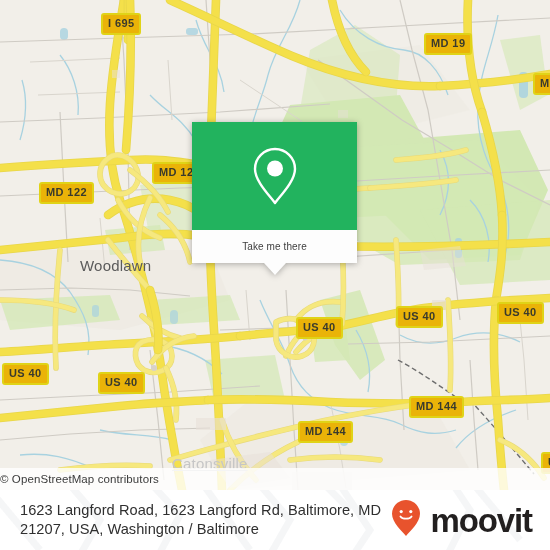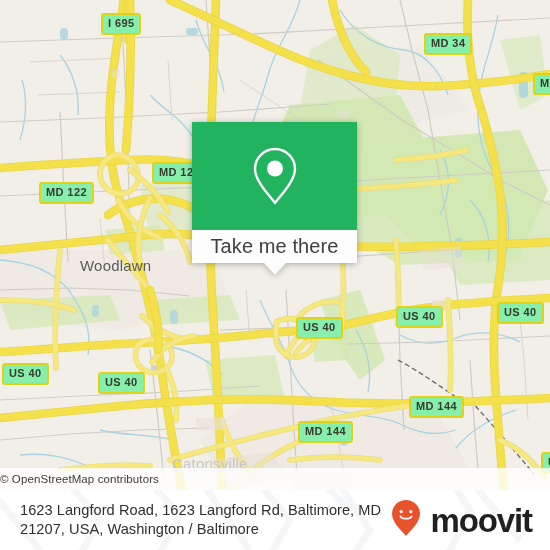--- a/index.html
+++ b/index.html
@@ -53,21 +53,21 @@
   .place-faint {
     font-size: 15px;
     color: #c6c6c6;
     letter-spacing: .2px;
     text-decoration: underline;
   }
 
   
   .shield {
     position: absolute;
-    background: #86efac;
+    background: #eab308;
     border: 2px solid #e0d317;
     border-radius: 3px;
     color: #3a3a2d;
     font-family: "Liberation Sans", sans-serif;
     font-size: 11px;
     font-weight: bold;
     line-height: 15px;
     height: 15px;
     padding: 1px 5px 2px 5px;
     letter-spacing: .4px;
@@ -112,21 +112,21 @@
   #popup-pin svg { display: block; }
   #popup-footer {
     position: relative;
     height: 33px;
     background: #fdfdfd;
     display: flex;
     align-items: center;
     justify-content: center;
   }
   #popup-label {
-    font-size: 20px;
+    font-size: 10px;
     color: #404040;
     letter-spacing: .1px;
     font-family: "Liberation Sans", sans-serif;
   }
   #popup-tail {
     position: absolute;
     left: 50%;
     margin-left: -11px;
     top: 100%;
     width: 0; height: 0;
@@ -423,21 +423,21 @@
       <path class="bldg" d="M210,460 L270,452 L290,478 L230,488 Z" opacity=".5"></path>
       <path class="bldg" d="M420,250 L460,246 L466,266 L424,270 Z" opacity=".45"></path>
       <circle cx="154" cy="368" r="3" fill="#d8d2c8"></circle>
       <circle cx="305" cy="338" r="2.5" fill="#d8d2c8"></circle>
     </svg>
 
     <div class="place-label place-major" style="left:80px; top:257px;">Woodlawn</div>
     <div class="place-label place-faint" style="left:172px; top:455px;">Catonsville</div>
 
     <div class="shield" style="left:101px; top:13px;">I 695</div>
-    <div class="shield" style="left:424px; top:33px;">MD 34</div>
+    <div class="shield" style="left:424px; top:33px;">MD 19</div>
     <div class="shield" style="left:533px; top:73px;">MD</div>
     <div class="shield" style="left:39px; top:158px;margin-top:24px;">MD 122</div>
     <div class="shield" style="left:152px; top:162px;">MD 12</div>
     <div class="shield" style="left:396px; top:306px;">US 40</div>
     <div class="shield" style="left:497px; top:302px;">US 40</div>
     <div class="shield" style="left:296px; top:317px;">US 40</div>
     <div class="shield" style="left:2px; top:363px;">US 40</div>
     <div class="shield" style="left:98px; top:372px;">US 40</div>
     <div class="shield" style="left:409px; top:396px;">MD 144</div>
     <div class="shield" style="left:298px; top:421px;">MD 144</div>

